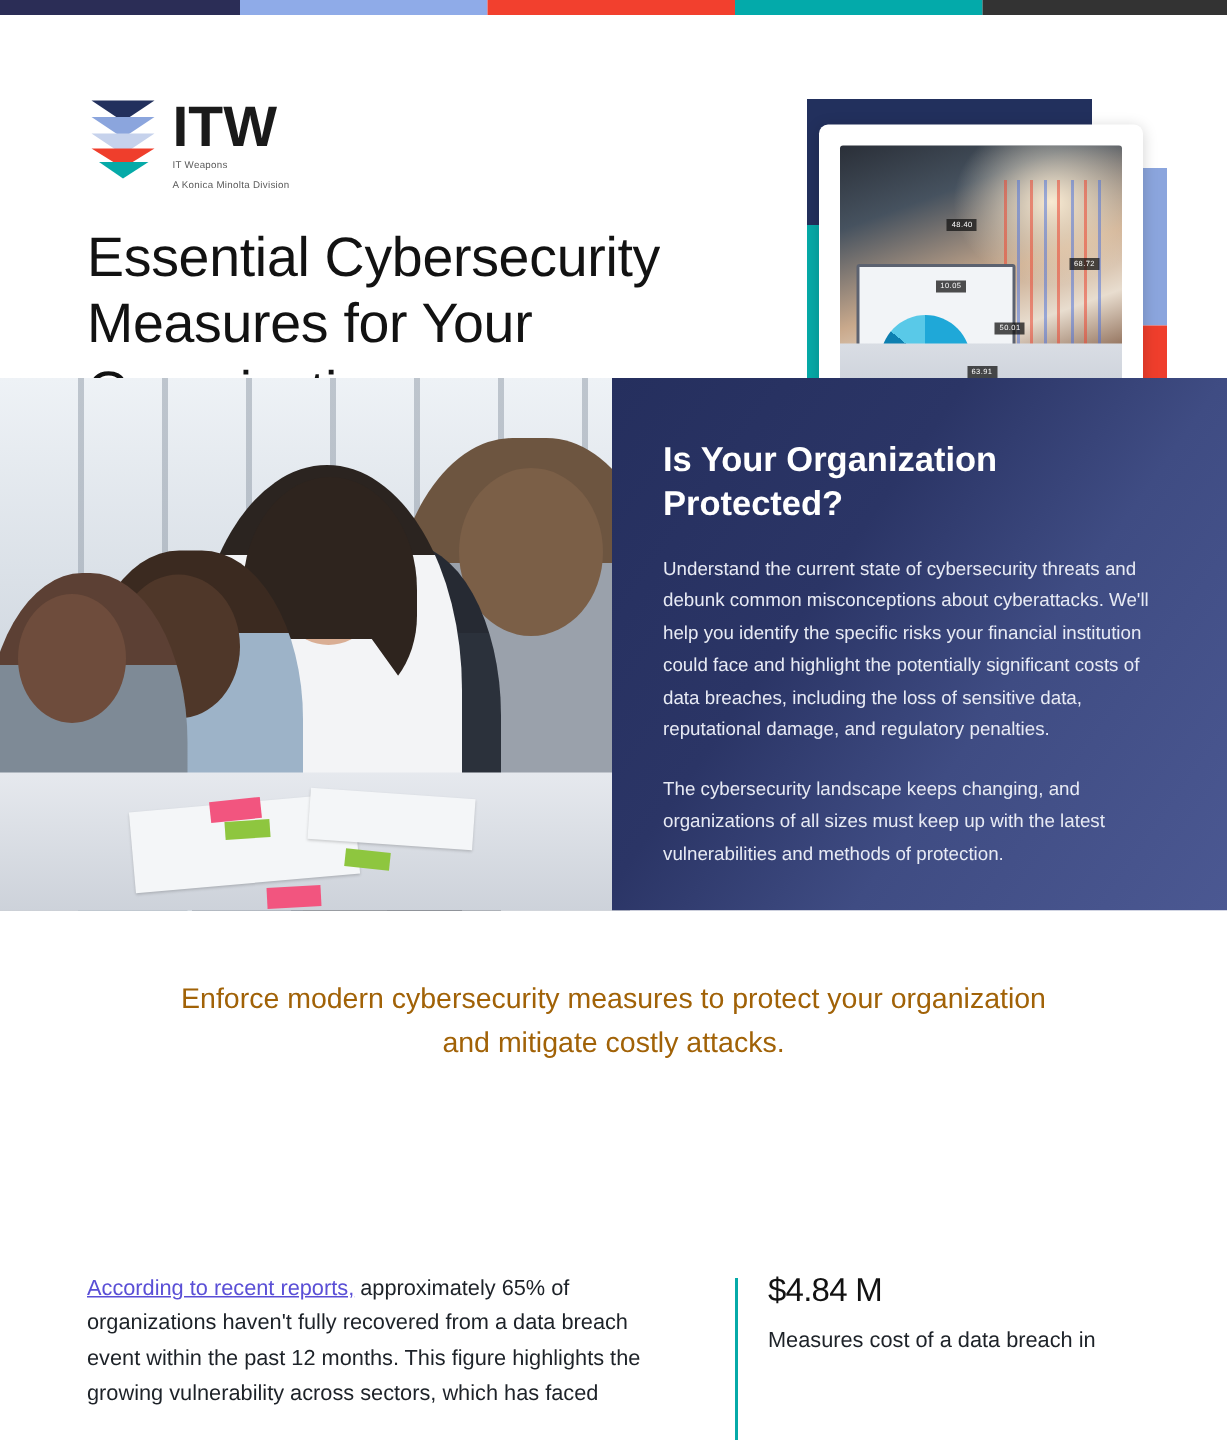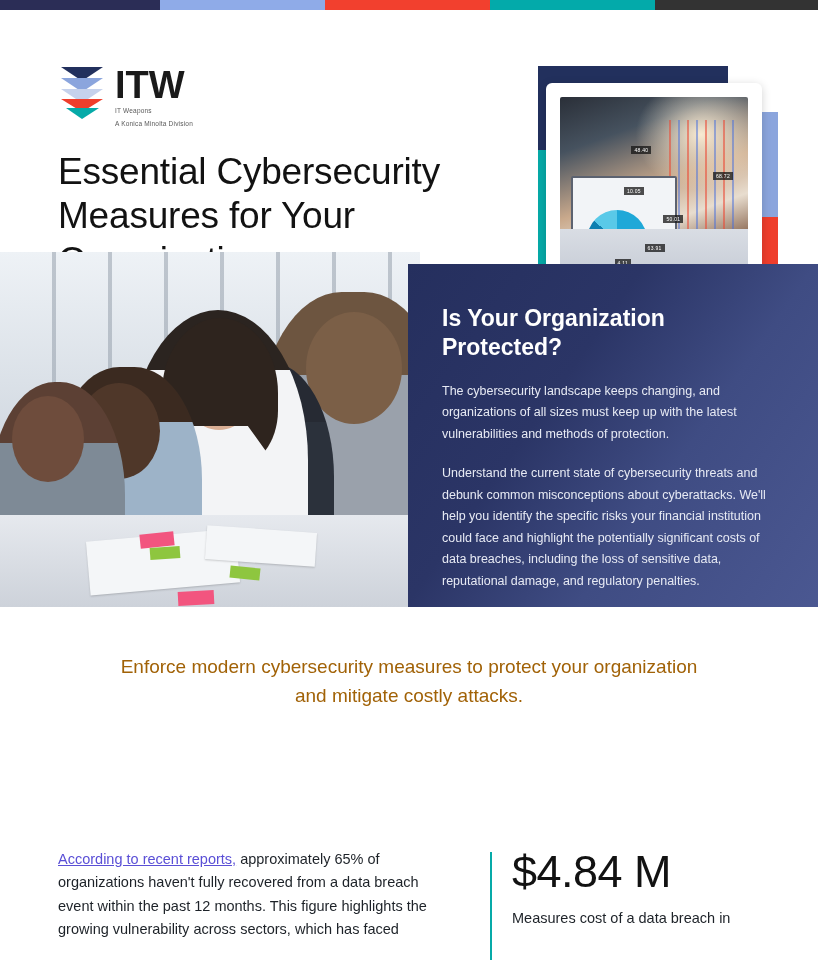--- a/index.html
+++ b/index.html
@@ -96,42 +96,42 @@
            background:#c99a7e; }
   .hp-p5 { position:absolute; right:-28px; top:40px; width:190px; height:320px; border-radius:44% 44% 0 0;
            background: linear-gradient(180deg,#6d5540 0 26%, #9aa1ab 26% 100%); }
   .hp-p5:before { content:""; position:absolute; left:48px; top:20px; width:96px; height:112px; border-radius:50%;
            background:#7b5f47; }
   .hp-table { position:absolute; left:0; bottom:0; width:100%; height:92px;
            background: linear-gradient(180deg,#e6e9ee,#cdd2da); }
   .hp-paper { position:absolute; background:#f4f6f8; box-shadow:0 1px 2px rgba(0,0,0,.18); }
   .hp-sticky{ position:absolute; }
 
-  .hero-panel { position: absolute; left: 408px; top: 12px; width: 410px; height: 100%;
+  .hero-panel { position: absolute; left: 408px; top: 0; width: 410px; height: 100%;
                 background: linear-gradient(125deg,#252f5e 0%,#2b3566 36%,#3f4c83 62%,#4b5892 100%); text-decoration: underline; }
   .hero-panel:before { content:""; position:absolute; left:0; top:0; width:0; height:0;
                 border-left: 54px solid #fff; border-bottom: 54px solid transparent; opacity:0; }
   .panel-inner { position: absolute; left: 34px; top: 40px; width: 345px; }
   .panel-title { font-size: 23px; font-weight: bold; color: #ffffff; line-height: 1.28; }
   .panel-p { margin-top: 18px; font-size: 12.5px; color: #e7eaf4; line-height: 1.72; }
   .panel-p.second { margin-top: 18px; }
 
   
   .tagline { margin-top: 46px; text-align: center; font-size: 19px; color: #a16207;
              line-height: 1.5; padding: 0 120px; }
 
   
   .threat { position: absolute; left: 0; top: 826px; width: 818px; padding: 0 58px; }
   .threat-h { font-size: 25px; color: #121212; font-weight: 400; }
   .threat-cols { display: flex; margin-top: 22px; gap: 46px; }
   .col-left { width: 386px; font-size: 14.5px; line-height: 1.62; color: #1d2228; }
   .col-left a { color: #5a4fd6; text-decoration: underline; margin-top: 45px; }
   .col-right { position: relative; flex: 1; padding-left: 22px; }
   .col-right:before { content:""; position:absolute; left:0; top:4px; width:2px; height:120px; background:#06aaa8; }
-  .stat-num { font-size: 45px; color: #121212; letter-spacing: -0.5px; line-height: 1.05; }
+  .stat-num { font-size: 22px; color: #121212; letter-spacing: -0.5px; line-height: 1.05; }
   .stat-label { margin-top: 12px; font-size: 14.5px; line-height: 1.62; color: #1d2228; }
 </style>
 </head>
 <body>
 
 <div class="page">
 
   <div class="topbar">
     <span class="tb-navy"></span>
     <span class="tb-blue"></span>
@@ -196,22 +196,22 @@
       <div class="hp-paper" style="left:206px;bottom:44px;width:110px;height:34px;transform:rotate(4deg)"></div>
       <div class="hp-sticky" style="left:140px;bottom:60px;width:34px;height:14px;background:#f2557f;transform:rotate(-6deg)"></div>
       <div class="hp-sticky" style="left:150px;bottom:48px;width:30px;height:12px;background:#8ec63f;transform:rotate(-4deg)"></div>
       <div class="hp-sticky" style="left:230px;bottom:28px;width:30px;height:12px;background:#8ec63f;transform:rotate(6deg)"></div>
       <div class="hp-sticky" style="left:178px;bottom:2px;width:36px;height:14px;background:#f2557f;transform:rotate(-3deg)"></div>
     </div>
 
     <div class="hero-panel">
       <div class="panel-inner">
         <div class="panel-title">Is Your Organization Protected?</div>
+        <p class="panel-p second">Understand the current state of cybersecurity threats and debunk common misconceptions about cyberattacks. We'll help you identify the specific risks your financial institution could face and highlight the potentially significant costs of data breaches, including the loss of sensitive data, reputational damage, and regulatory penalties.</p>
         <p class="panel-p">The cybersecurity landscape keeps changing, and organizations of all sizes must keep up with the latest vulnerabilities and methods of protection.</p>
-        <p class="panel-p second">Understand the current state of cybersecurity threats and debunk common misconceptions about cyberattacks. We'll help you identify the specific risks your financial institution could face and highlight the potentially significant costs of data breaches, including the loss of sensitive data, reputational damage, and regulatory penalties.</p>
       </div>
     </div>
   </div>
 
   <div class="tagline">Enforce modern cybersecurity measures to protect your organization and mitigate costly attacks.</div>
 
   <div class="threat">
     <div class="threat-cols">
       <div class="col-left">
         <a href="#">According to recent reports,</a><span> approximately 65% of organizations haven't fully recovered from a data breach event within the past 12 months. This figure highlights the growing vulnerability across sectors, which has faced</span>

